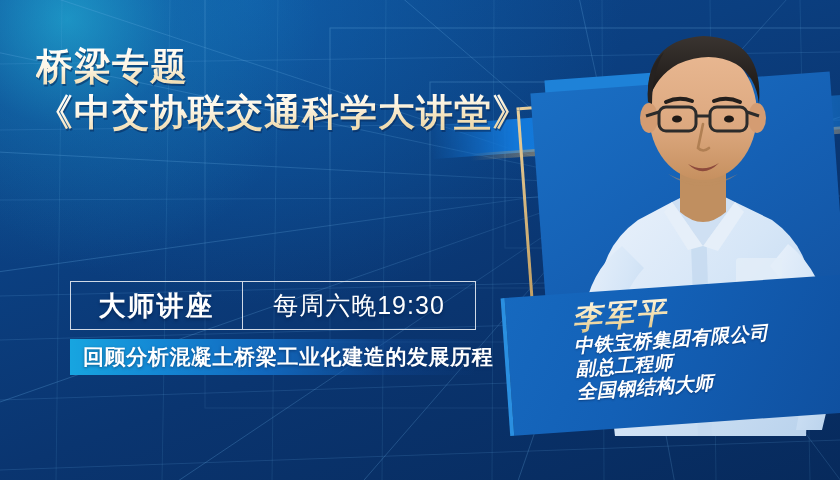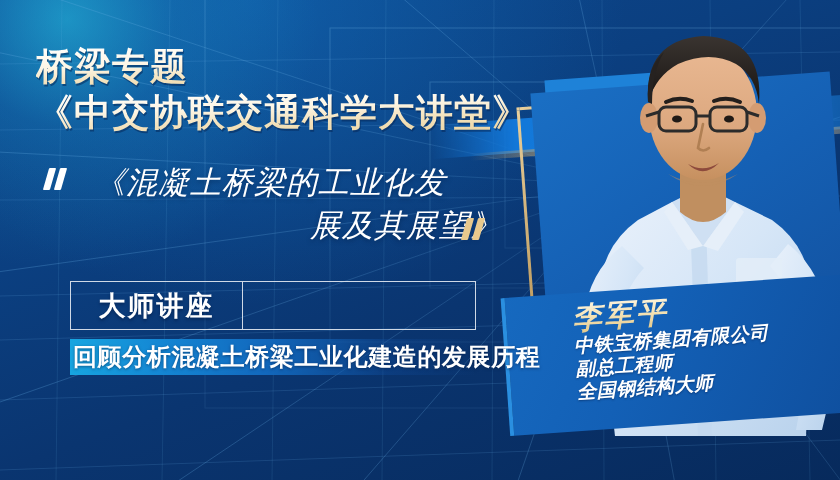--- a/index.html
+++ b/index.html
@@ -146,22 +146,22 @@
     text-shadow:0 2px 3px rgba(0,25,65,.5);
   }
 
   
   .tagbar{
     position:absolute;left:70px;top:339px;width:406px;height:36px;
     background:linear-gradient(90deg,#17a5e0 0%,#1487d4 22%,#1268bd 48%,rgba(16,78,160,.35) 78%,rgba(14,64,136,0) 100%);
     display:flex;align-items:center;
   }
   .tagbar span{
-    font-size:24px;font-weight:bold;color:#ffffff;letter-spacing:.6px;
-    padding-left:3px;white-space:nowrap;
+    font-size:21px;font-weight:bold;color:#ffffff;letter-spacing:.6px;
+    padding-left:13px;white-space:nowrap;
     text-shadow:0 1px 3px rgba(0,25,65,.55);
   }
 </style>
 </head>
 <body>
 
 <div id="poster">
 
   <div class="grid-layer">
     <svg viewBox="0 0 840 480" preserveAspectRatio="none">
@@ -312,32 +312,27 @@
     <div class="sp-line">中铁宝桥集团有限公司</div>
     <div class="sp-line">副总工程师</div>
     <div class="sp-line">全国钢结构大师</div>
   </div>
 
   <div class="title-wrap">
     <span class="title-line">桥梁专题</span>
     <span class="title-line">《中交协联交通科学大讲堂》</span>
   </div>
 
-  <div class="quote-block">
-    <div class="qmark open"><span></span><span></span></div>
-    <div class="quote-text">
-      <span class="l1">《混凝土桥梁的工业化发</span>
-      <span class="l2">展及其展望》</span>
-    </div>
-    <div class="qmark close"><span></span><span></span></div>
-  </div>
 
   <div class="infobox">
     <div class="cell-a">
       <span>大师讲座</span>
     </div>
+    <div class="cell-b">
+      <span>每周六晚19:30</span>
+    </div>
   </div>
 
   <div class="tagbar">
     <span>回顾分析混凝土桥梁工业化建造的发展历程</span>
   </div>
 
 </div>
 
 </body></html>

